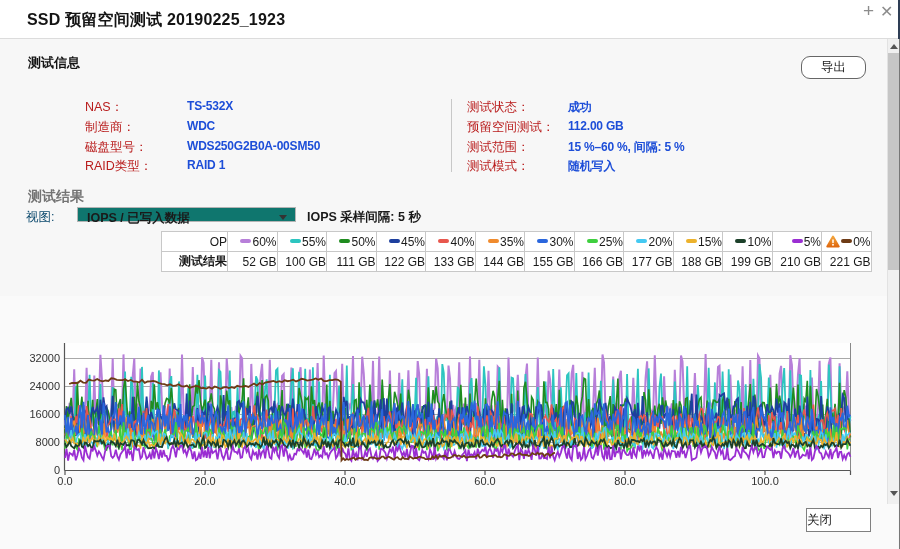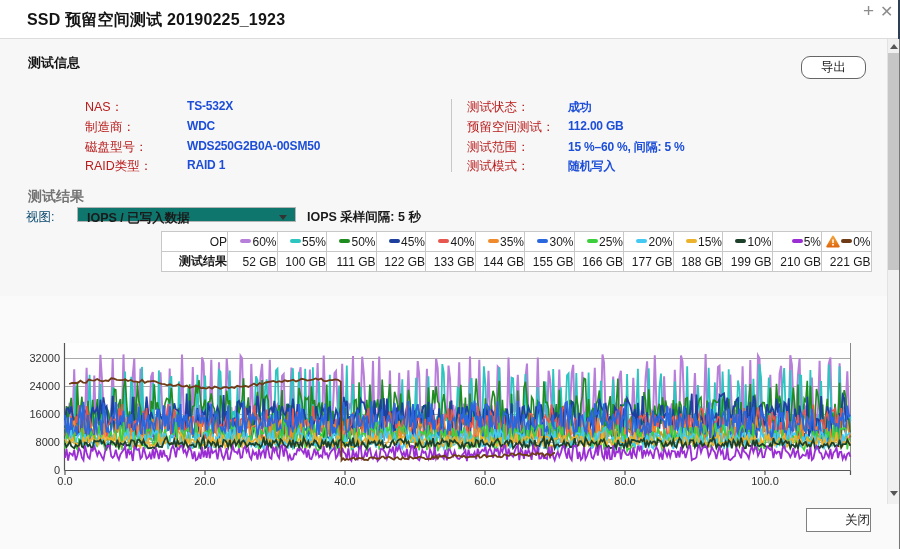--- a/index.html
+++ b/index.html
@@ -18,21 +18,21 @@
 #dropdown{position:absolute;left:77px;top:207px;width:219px;height:15px;background:#0f766e;border:1px solid #b4b4b4}
 #ddtext{position:absolute;left:9px;top:2px;font-size:12.5px;color:#1a1a1a;font-weight:bold}
 #ddarrow{position:absolute;right:8px;top:6.5px;width:0;height:0;border-left:4.5px solid transparent;border-right:4.5px solid transparent;border-top:5.5px solid #333}
 #iopslbl{position:absolute;left:307px;top:209px;font-size:12.5px;color:#1a1a1a;font-weight:bold}
 table{position:absolute;left:161px;top:231px;border-collapse:collapse;background:#fff}
 td{border:1px solid #c8c8c8;height:20px;font-size:12px;color:#1a1a1a;text-align:right;vertical-align:middle;padding:0}
 td.hc{width:66px;font-weight:bold}
 td.dc{width:49.5px}
 .sw{display:inline-block;width:11px;height:4px;border-radius:2px;vertical-align:middle;margin-right:1px;margin-top:-2px}
 .warn{display:inline-block;vertical-align:middle;margin-right:1px;margin-top:-2px}
-#closebtn{position:absolute;left:806px;top:508px;width:65px;height:24px;background:#fff;border:1px solid #808080;font-size:12.5px;color:#1a1a1a;text-align:right;line-height:22px}
+#closebtn{position:absolute;left:806px;top:508px;width:65px;height:24px;background:#fff;border:1px solid #808080;font-size:12.5px;color:#1a1a1a;text-align:left;line-height:22px}
 #sbtrack{position:absolute;left:887px;top:39px;width:13px;height:465px;background:#f0f0f0;border-left:1px solid #e2e2e2}
 #sbthumb{position:absolute;left:888px;top:53px;width:12px;height:217px;background:#c6c6c6}
 .sbarrow{position:absolute;left:890px;width:0;height:0;border-left:4px solid transparent;border-right:4px solid transparent}
 #redge1{position:absolute;left:898px;top:0;width:2px;height:39px;background:#2e3e55}
 #redge2{position:absolute;left:899px;top:39px;width:1px;height:510px;background:#777}
 </style></head>
 <body>
 <div id="titlebar"></div>
 <div id="title">SSD 预留空间测试 20190225_1923</div>
 <div class="winicon" style="left:863px;font-size:19px;font-weight:300">+</div>

